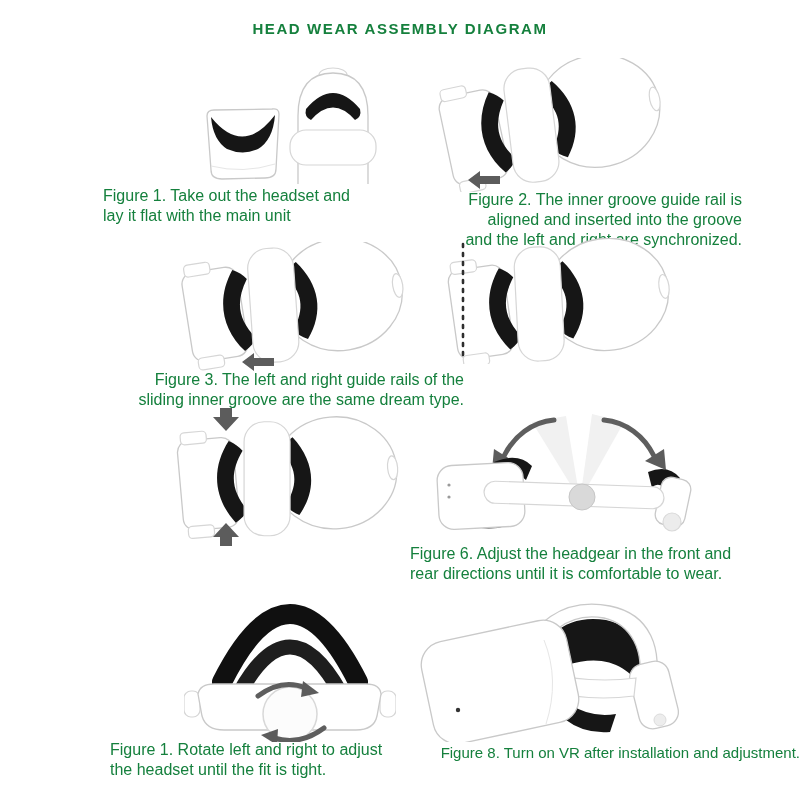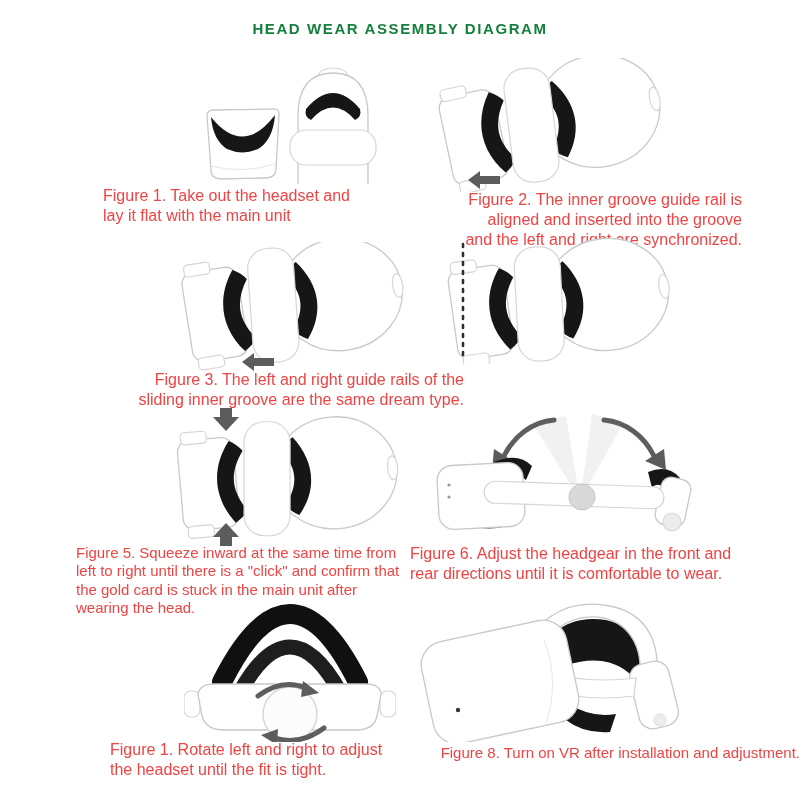--- a/index.html
+++ b/index.html
@@ -6,21 +6,21 @@
   .canvas{
     position:relative;width:800px;height:800px;background:#ffffff;overflow:hidden;
     font-family:"Liberation Sans",sans-serif;
   }
   .title{
     position:absolute;top:20px;left:0;width:100%;text-align:center;
     font-size:15px;font-weight:bold;letter-spacing:1.6px;color:#15803d;
   }
   .fig{position:absolute;}
   .cap{
-    position:absolute;font-size:16px;line-height:1.24;color:#ef4444;
+    position:absolute;font-size:16px;line-height:1.24;color:#15803d;
     white-space:pre-line;
   }
   .cap.center{text-align:right;}
   .cap.left{text-align:left;}
   .cap.small{font-size:15px;line-height:1.22;}
   svg{display:block;}
   .outline{fill:#ffffff;stroke:#c9c9c9;stroke-width:1.3;}
   .outline2{fill:#ffffff;stroke:#d6d6d6;stroke-width:1.2;}
   .pad{fill:#161616;stroke:none;}
   .arrow{fill:#5c5c5c;stroke:none;}
@@ -105,24 +105,20 @@
       <rect class="outline2" x="12" y="110" width="26" height="12" rx="4"></rect>
       <path class="pad" d="M60,28 C40,54 40,84 60,110 C66,107 70,103 73,99 C58,78 58,60 73,39 C70,35 66,31 60,28 Z"></path>
       <ellipse class="outline" cx="163" cy="69" rx="62" ry="56"></ellipse>
       <ellipse class="outline2" cx="221" cy="69" rx="5" ry="12"></ellipse>
       <path class="pad" d="M124,30 C144,56 144,84 124,108 C118,105 114,101 111,97 C126,77 126,61 111,41 C114,37 118,33 124,30 Z"></path>
       <rect class="outline2" x="72" y="12" width="46" height="114" rx="20" transform="rotate(5 95 69)"></rect>
     </g>
     <polygon class="arrow" points="48,0 60,0 60,9 67,9 54,23 41,9 48,9"></polygon>
     <polygon class="arrow" points="48,138 60,138 60,129 67,129 54,115 41,129 48,129"></polygon>
   </svg>
-  <div class="cap left small" style="left:76px;top:544px;width:356px">Figure 5. Squeeze inward at the same time from
-left to right until there is a "click" and confirm that
-the gold card is stuck in the main unit after
-wearing the head.</div>
 
   <svg class="fig" style="left:432px;top:408px" width="272" height="134" viewBox="0 0 272 134">
     <polygon class="ghost" points="148,92 100,14 134,8"></polygon>
     <polygon class="ghost" points="148,92 160,6 192,14"></polygon>
     <g>
       <path class="curvearrow" d="M122,12 C100,14 82,28 72,48"></path>
       <polygon class="arrow" points="60,62 62,41 81,53"></polygon>
     </g>
     <g>
       <path class="curvearrow" d="M172,12 C194,14 212,28 222,48"></path>

